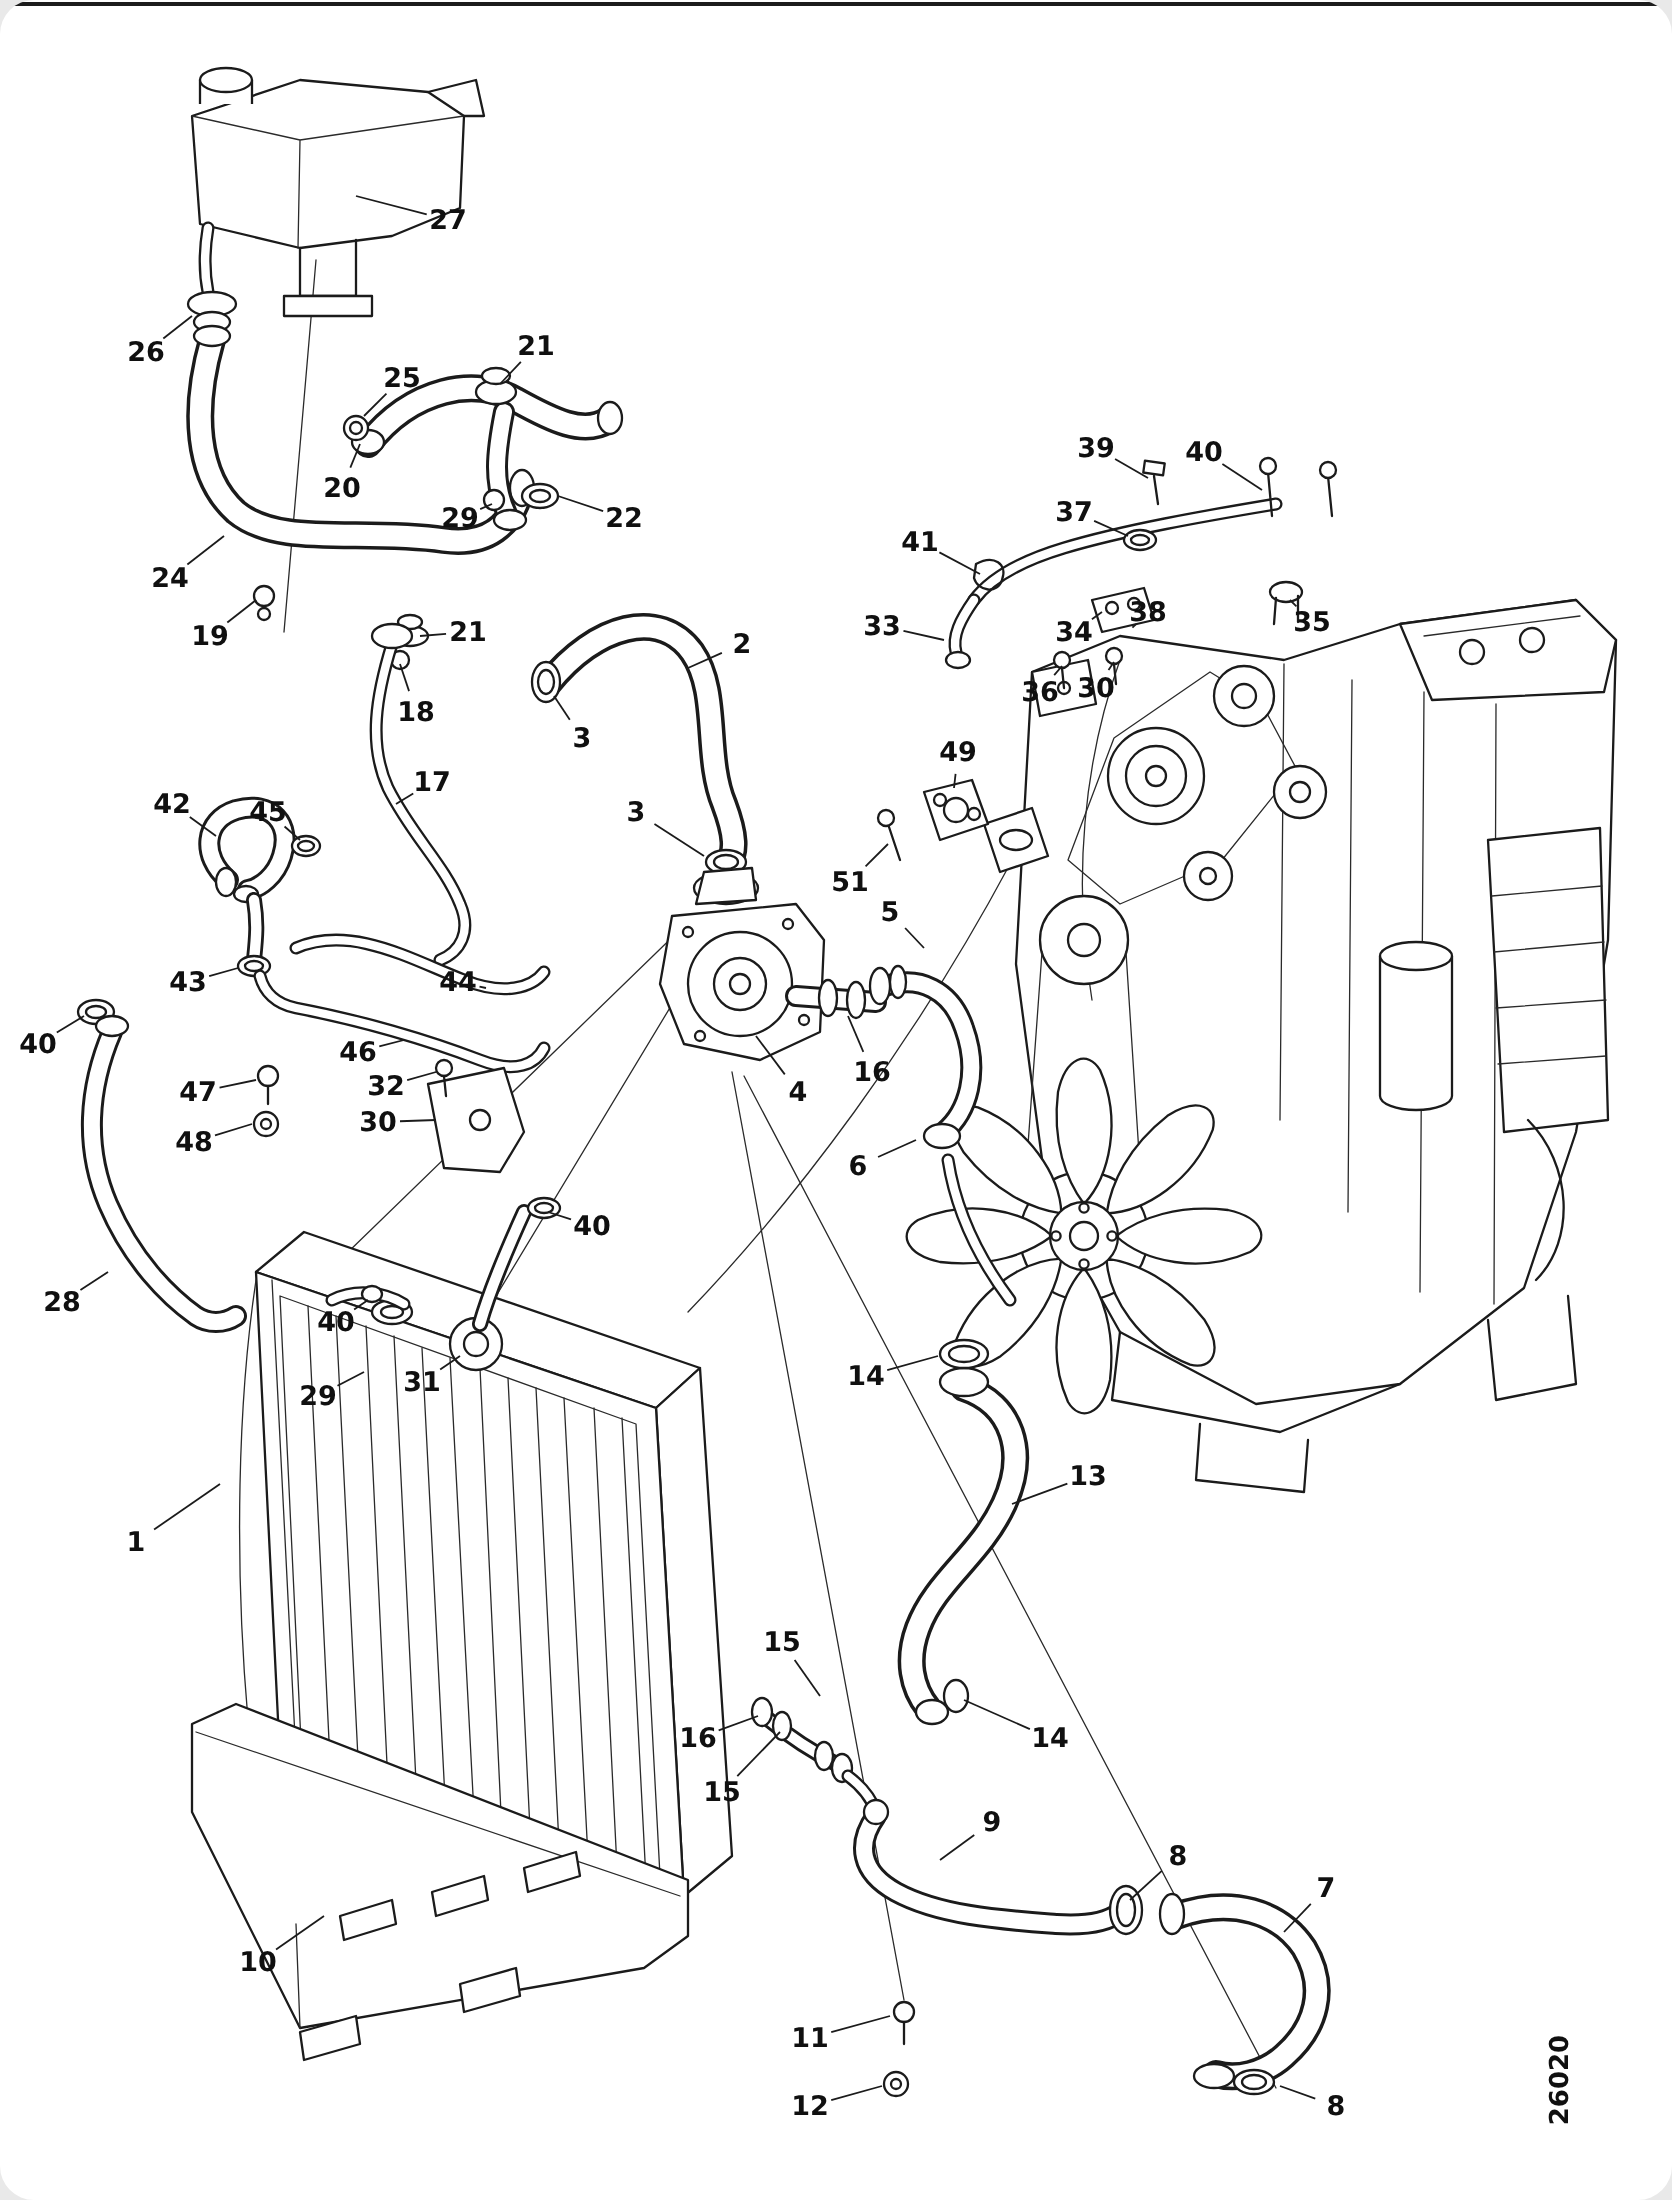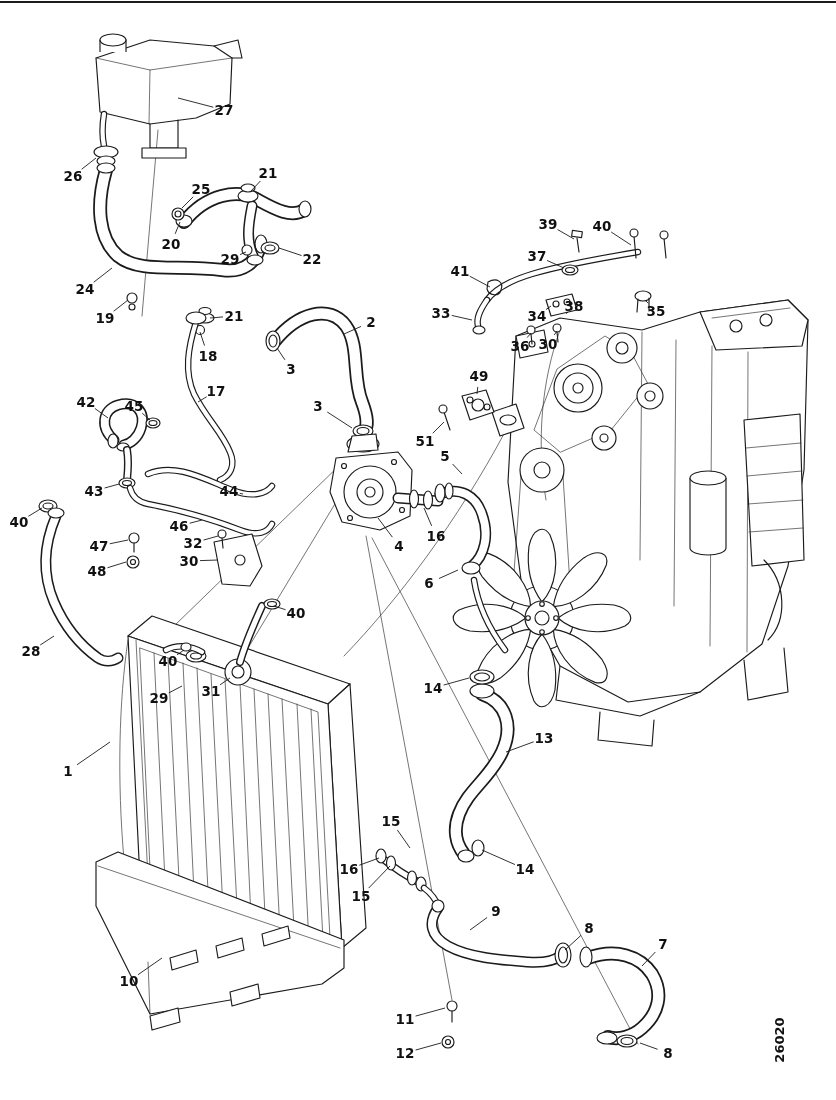--- a/index.html
+++ b/index.html
@@ -1,16 +1,16 @@
 <!DOCTYPE html>
 <html><head>
 <meta charset="utf-8">
 <style>
   html,body{margin:0;padding:0;background:#e9e9e9;}
-  .page{width:836px;height:1100px;background:#ffffff;position:relative;margin:0 auto;overflow:hidden;}
+  .page{width:836px;height:1100px;background:#ffffff;position:relative;margin:0 auto;overflow:hidden;border-radius:17px;}
   svg{display:block;}
   .ln{fill:none;stroke:#1b1b1b;stroke-width:1.15;stroke-linecap:round;stroke-linejoin:round;}
   .thin{fill:none;stroke:#2a2a2a;stroke-width:0.65;stroke-linecap:round;stroke-linejoin:round;}
   .fw{fill:#ffffff;stroke:#1b1b1b;stroke-width:1.15;stroke-linejoin:round;}
   .tube{fill:none;stroke-linecap:round;stroke-linejoin:round;}
   .o{stroke:#1b1b1b;}
   .i{stroke:#ffffff;}
   .w14{stroke-width:14;}
   .w11{stroke-width:11;}
   .w10{stroke-width:10.5;}

